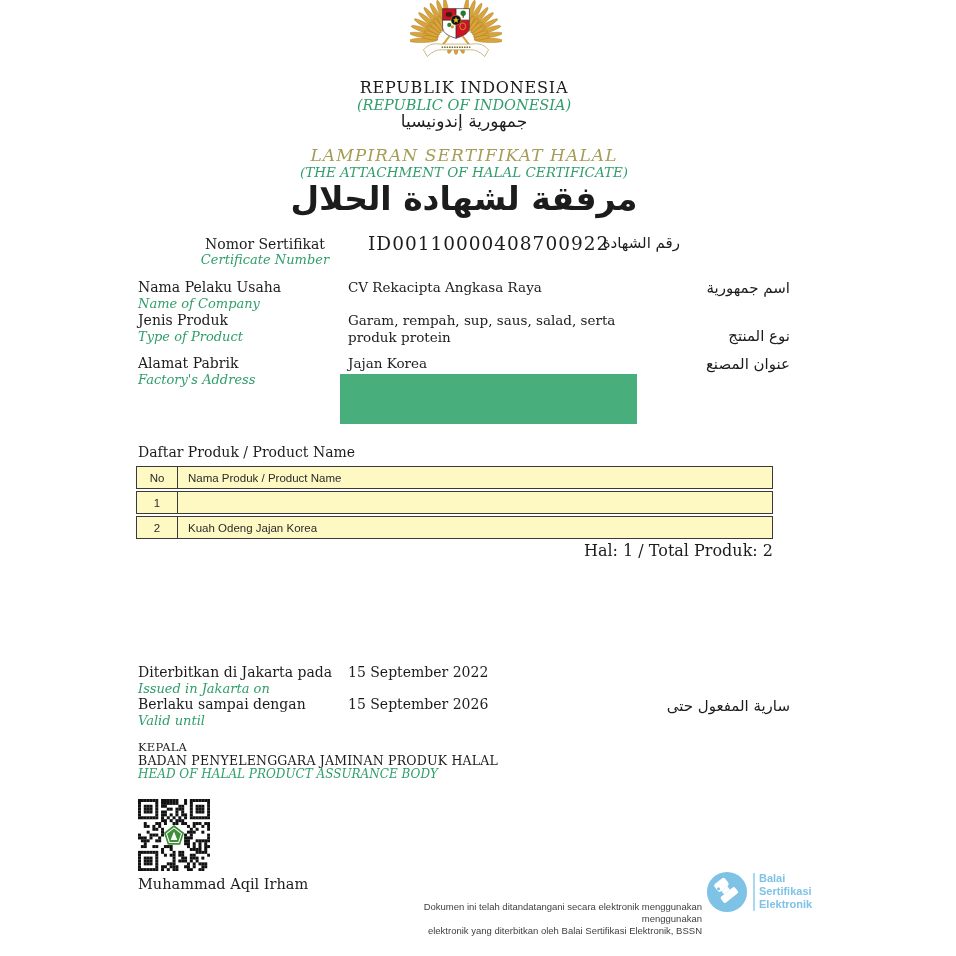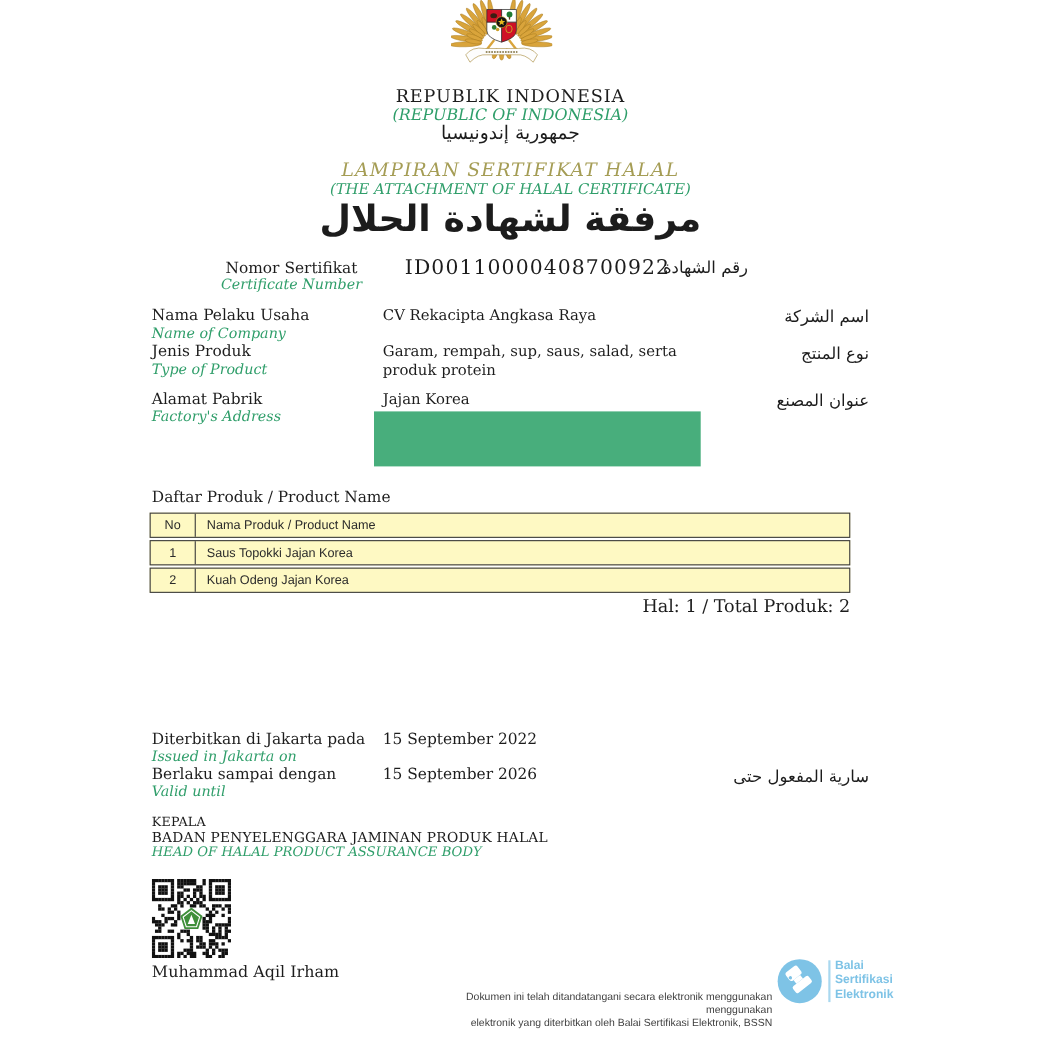--- a/index.html
+++ b/index.html
@@ -26,21 +26,21 @@
   .cert-number{left:368px;top:233px;font-size:18.5px;letter-spacing:1px;}
   .cert-ar{left:560px;top:234px;width:120px;text-align:right;font-size:15px;}
 
   
   .row{left:138px;width:652px;display:flex;align-items:flex-start;}
   .row .lbl{width:210px;font-size:14px;line-height:16.5px;flex:none;}
   .row .lbl .en{font-size:13px;}
   .row .val{width:305px;flex:none;font-size:13.5px;line-height:16.5px;}
   .row .arlbl{flex:1;text-align:right;font-size:15px;}
   .row-company{top:279px;}
-  .row-type{top:312px;}
+  .row-type{top:312px;align-items:flex-end;}
   .row-address{top:355px;}
   .redaction-box{width:297px;height:50px;background:var(--redaction-green);margin-left:-8px;margin-top:2px;}
 
   
   .products-heading{left:138px;top:444px;font-size:14px;}
   .table{left:136px;top:466px;width:637px;font-family:"Liberation Sans", sans-serif;font-size:11.5px;color:#2b2b2b;}
   .trow{display:flex;border:1px solid #3a3a3a;height:21px;margin-bottom:2px;background:#fef9c3;align-items:stretch;}
   .cell-no{width:40px;flex:none;border-right:1px solid #3a3a3a;display:flex;align-items:center;justify-content:center;}
   .cell-name{flex:1;display:flex;align-items:center;padding-left:10px;}
   .hal-line{left:138px;top:541px;width:635px;text-align:right;font-size:16px;}
@@ -151,21 +151,21 @@
   </div>
   <div class="abs cert-number">ID00110000408700922</div>
   <div class="abs cert-ar ar" dir="rtl">رقم الشهادة</div>
 
   <div class="abs row row-company">
     <div class="lbl">
       <div>Nama Pelaku Usaha</div>
       <div class="green en">Name of Company</div>
     </div>
     <div class="val">CV Rekacipta Angkasa Raya</div>
-    <div class="arlbl ar" dir="rtl">اسم الشركة</div>
+    <div class="arlbl ar" dir="rtl">اسم جمهورية</div>
   </div>
 
   <div class="abs row row-type">
     <div class="lbl">
       <div>Jenis Produk</div>
       <div class="green en">Type of Product</div>
     </div>
     <div class="val">Garam, rempah, sup, saus, salad, serta produk protein</div>
     <div class="arlbl ar" dir="rtl">نوع المنتج</div>
   </div>
@@ -183,21 +183,20 @@
   </div>
 
   <div class="abs products-heading">Daftar Produk / Product Name</div>
   <div class="abs table">
     <div class="trow">
       <div class="cell-no">No</div>
       <div class="cell-name">Nama Produk / Product Name</div>
     </div>
     <div class="trow">
       <div class="cell-no">1</div>
-      <div class="cell-name">Saus Topokki Jajan Korea</div>
     </div>
     <div class="trow">
       <div class="cell-no">2</div>
       <div class="cell-name">Kuah Odeng Jajan Korea</div>
     </div>
   </div>
   <div class="abs hal-line">Hal: 1 / Total Produk: 2</div>
 
   <div class="abs row row-issued">
     <div class="lbl">

